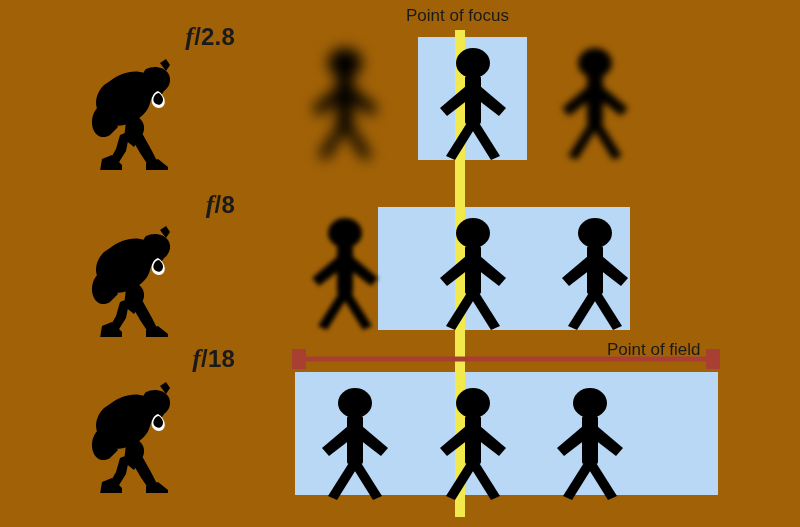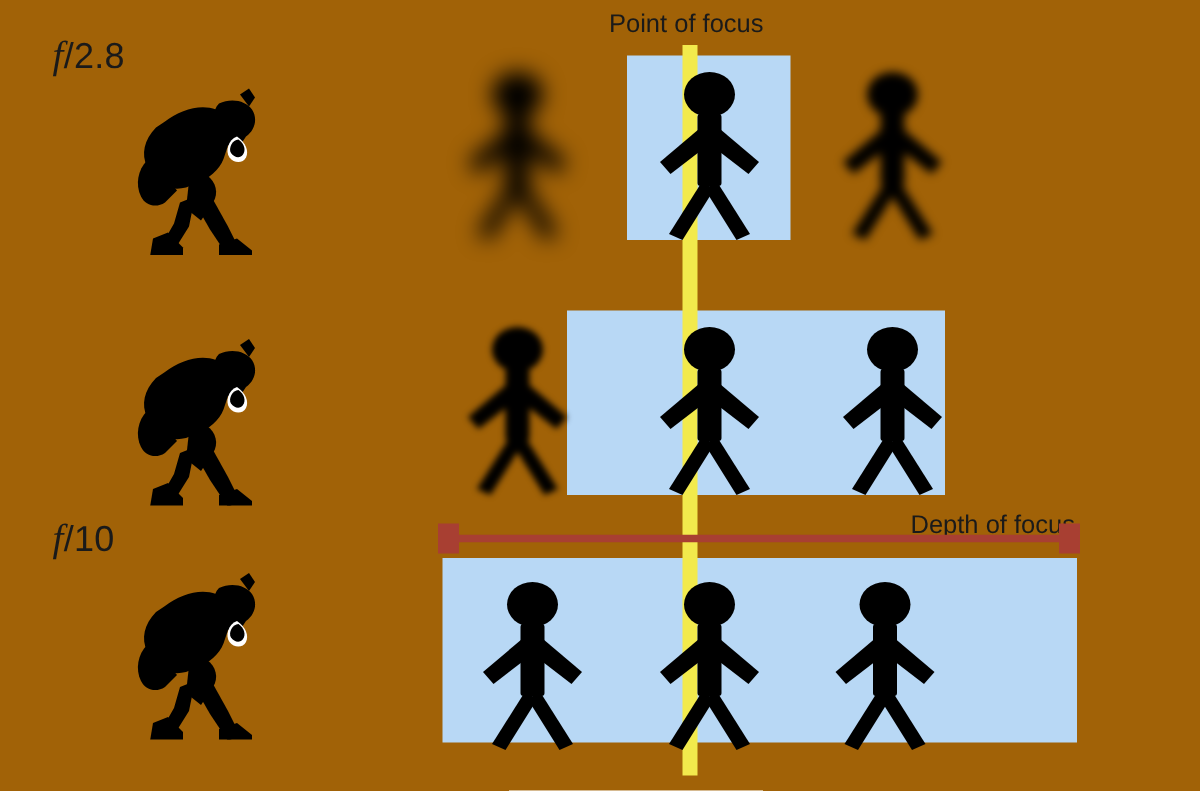--- a/index.html
+++ b/index.html
@@ -23,23 +23,24 @@
   .label {
     position: absolute;
     color: #1a1a1a;
     font-family: "Liberation Sans", sans-serif;
     white-space: nowrap;
     user-select: none;
   }
   .fstop-label {
     font-size: 24px;
     letter-spacing: 0.2px;
-    text-align: left;
+    text-align: right;
     width: 200px;
     left: 35px;
+    font-weight: bold;
   }
   .fstop-label .f-italic {
     font-family: "Liberation Serif", serif;
     font-style: italic;
     font-size: 26px;
   }
   #label-point-of-focus {
     font-size: 17px;
     left: 406px;
     top: 6px;
@@ -98,29 +99,32 @@
 <div id="diagram">
 
   <div class="dof-band" id="band-row-0" style="left:418px; top:37px; width:109px; height:123px;"></div>
   <div class="dof-band" id="band-row-1" style="left:378px; top:207px; width:252px; height:123px;"></div>
   <div class="dof-band" id="band-row-2" style="left:295px; top:372px; width:423px; height:123px;"></div>
 
   <div id="focus-line"></div>
 
   <div class="label" id="label-point-of-focus">Point of focus</div>
 
-  <div class="label" id="label-depth-of-field">Depth of focus</div>
+  <div class="label" id="label-depth-of-field">Point of field</div>
 
   <div class="label fstop-label" style="top:22px;">
     <span class="f-italic">f</span><span>/2.8</span>
   </div>
 
+  <div class="label fstop-label" style="top:190px;">
+    <span class="f-italic">f</span><span>/8</span>
+  </div>
 
   <div class="label fstop-label" style="top:344px;">
-    <span class="f-italic">f</span><span>/10</span>
+    <span class="f-italic">f</span><span>/18</span>
   </div>
 
   <svg id="dof-arrow" viewBox="0 0 428 20">
     <defs>
       <marker id="arrowL" markerWidth="10" markerHeight="10" refX="9" refY="5" orient="auto" markerUnits="strokeWidth">
         <path d="M9,0 L0,5 L9,10 z" fill="#a83f32"></path>
       </marker>
       <marker id="arrowR" markerWidth="10" markerHeight="10" refX="1" refY="5" orient="auto" markerUnits="strokeWidth">
         <path d="M1,0 L10,5 L1,10 z" fill="#a83f32"></path>
       </marker>

